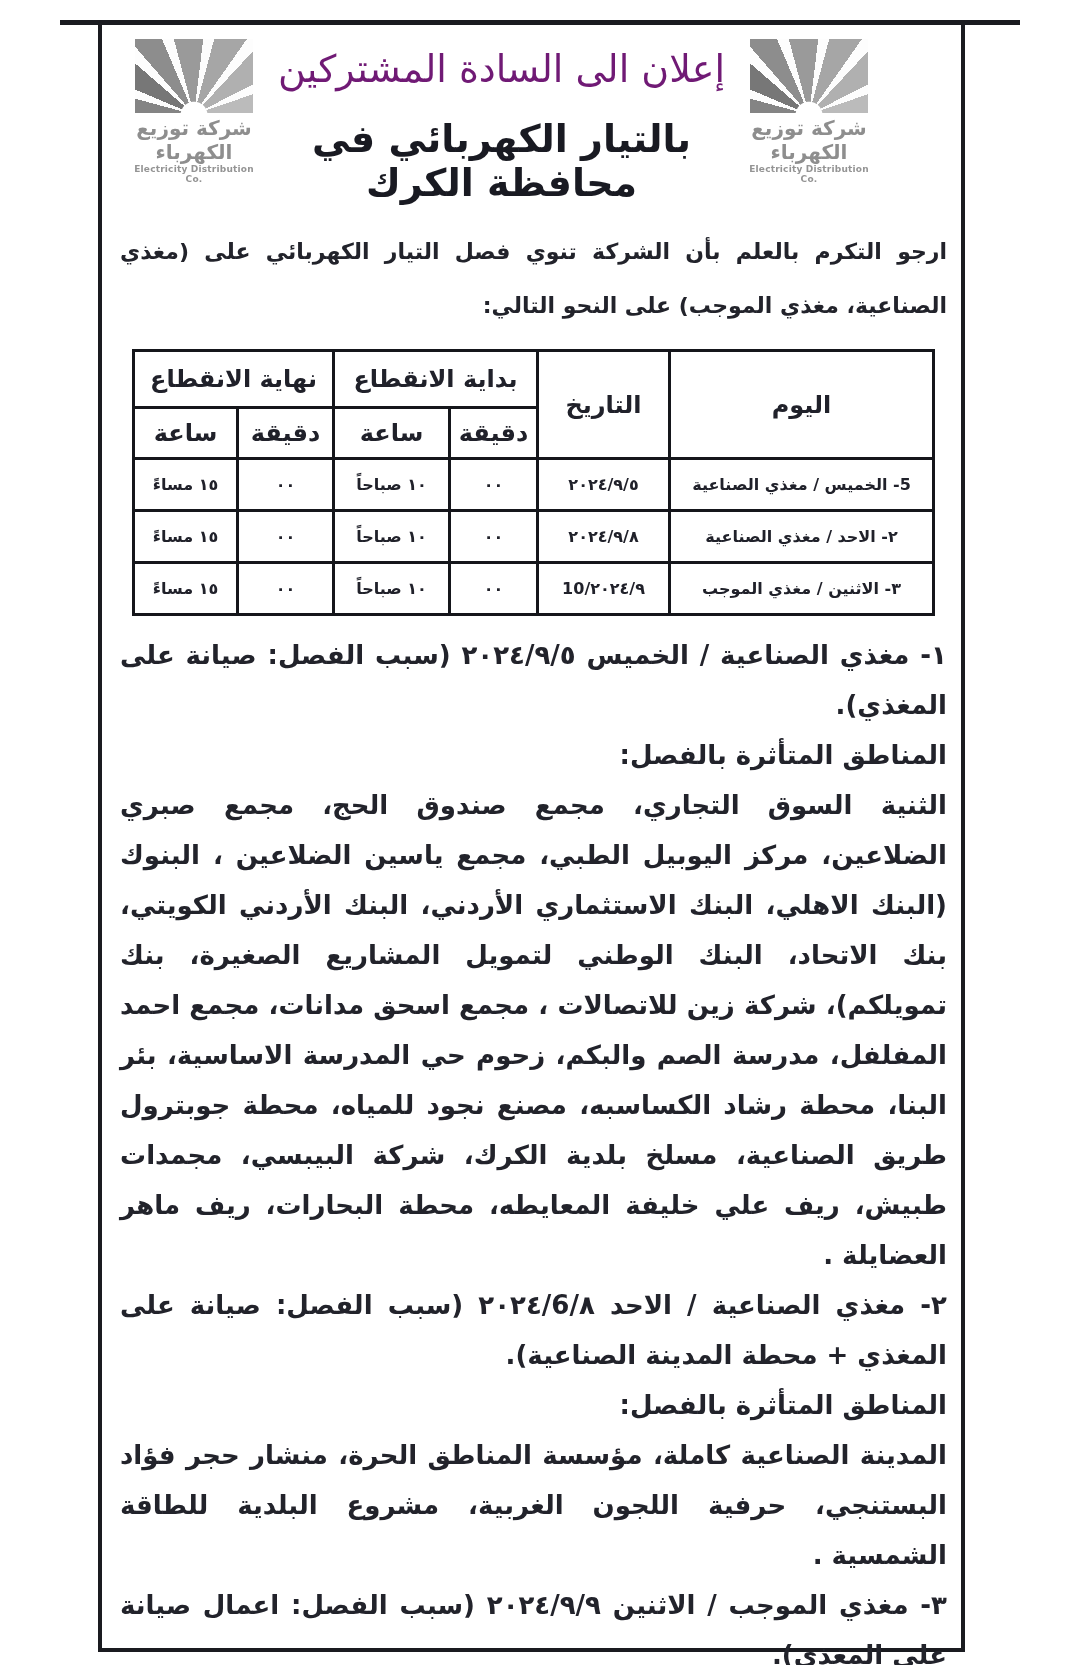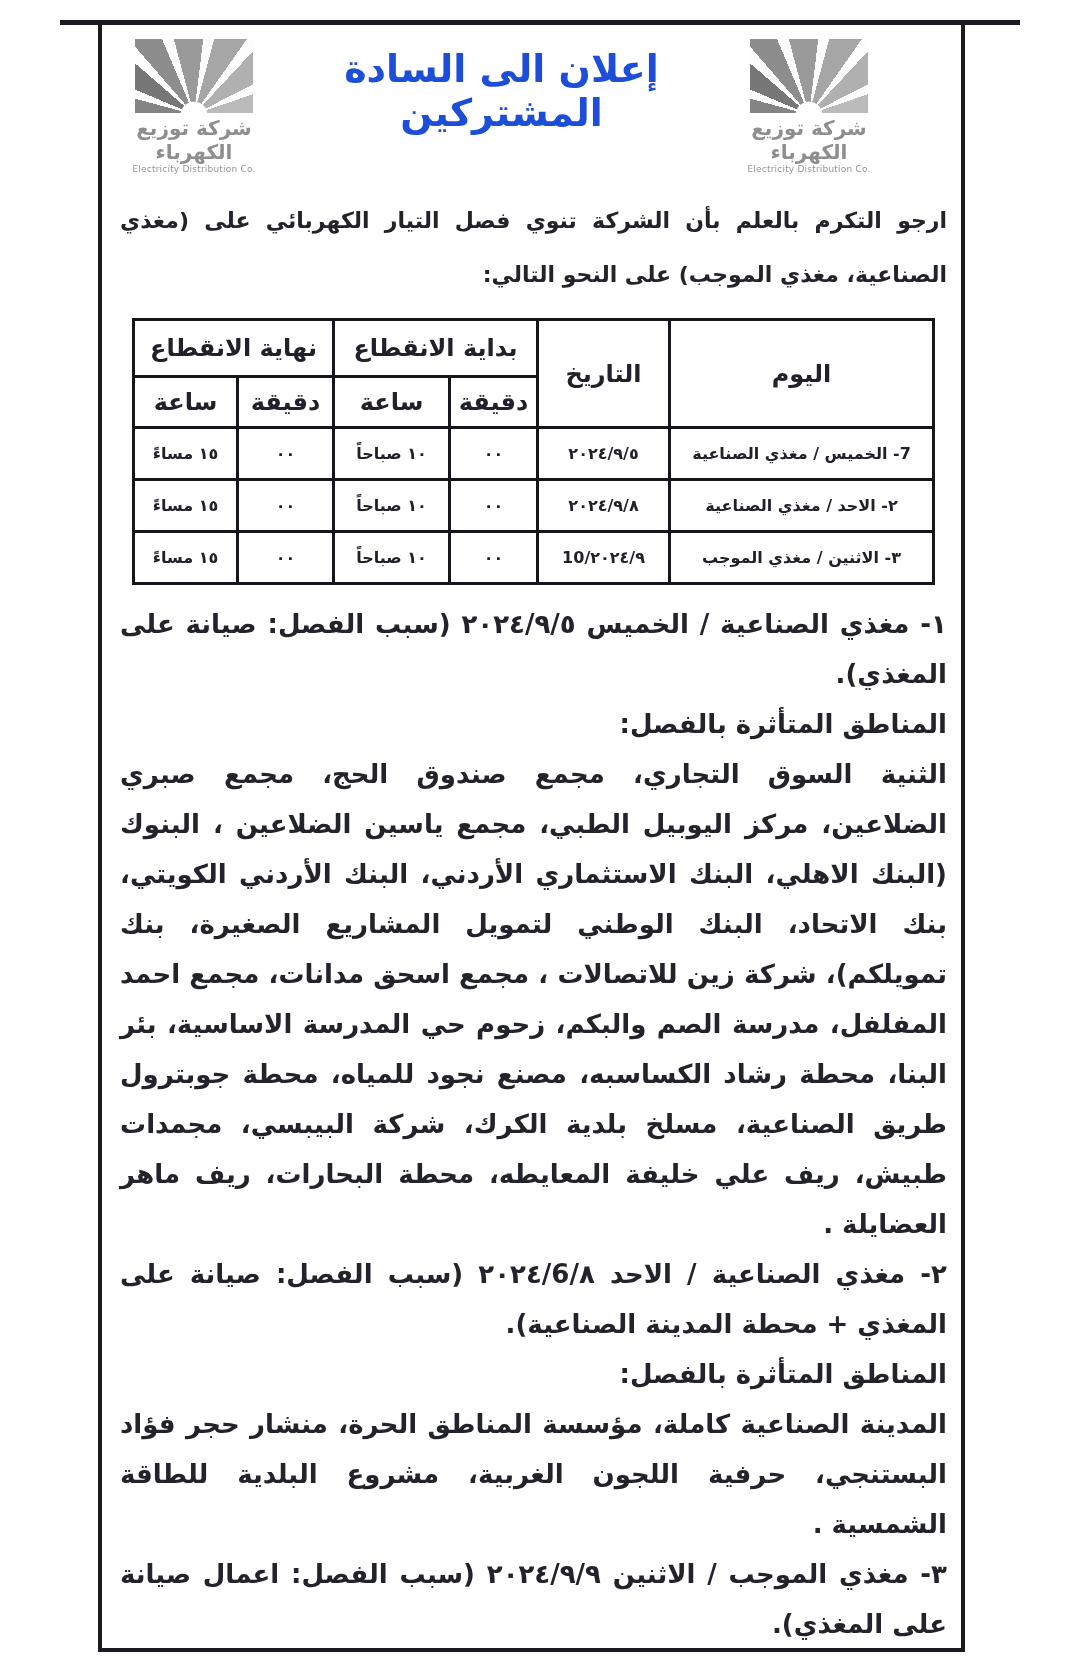--- a/index.html
+++ b/index.html
@@ -24,23 +24,23 @@
         #848484 0deg 15deg,   #fdfdfd 15deg 23deg,
         #777777 23deg 41deg,  #fdfdfd 41deg 49deg,
         #8d8d8d 49deg 67deg,  #fdfdfd 67deg 75deg,
         #9a9a9a 75deg 97deg,  #fdfdfd 97deg 105deg,
         #a6a6a6 105deg 125deg,#fdfdfd 125deg 133deg,
         #b0b0b0 133deg 153deg,#fdfdfd 153deg 161deg,
         #bbbbbb 161deg 180deg,
         #fdfdfd 180deg 360deg);
   }
   .logo-ar{font-size:20px;font-weight:bold;color:#8e8e8e;margin-top:3px;direction:rtl;}
-  .logo-en{font-size:9px;font-weight:normal;color:#949494;letter-spacing:.2px;}
+  .logo-en{font-size:9px;font-weight:bold;color:#949494;letter-spacing:.2px;}
   .titles{flex:1 1 auto;text-align:center;direction:rtl;}
-  .title-l1{font-size:38px;font-weight:bold;margin-top:8px;color:#1d4ed8;}
+  .title-l1{font-size:38px;font-weight:normal;margin-top:8px;color:#701a75;}
   .title-l2{font-size:38px;font-weight:bold;margin-top:26px;color:#191a22;}
   
   .intro{
     direction:rtl;text-align:justify;font-weight:bold;
     font-size:22px;line-height:54px;margin:20px 14px 0 18px;color:#22232b;
   }
   
   .sched{
     width:calc(100% - 56px);margin:16px 26px 0 30px;
     border-collapse:collapse;direction:rtl;table-layout:fixed;
@@ -66,20 +66,21 @@
 <div class="frame">
 
   <div class="header">
     <div class="logo">
       <div class="logo-mark"></div>
       <div class="logo-ar">شركة توزيع الكهرباء</div>
       <div class="logo-en">Electricity Distribution Co.</div>
     </div>
     <div class="titles">
       <div class="title-l1">إعلان الى السادة المشتركين</div>
+      <div class="title-l2">بالتيار الكهربائي في محافظة الكرك</div>
     </div>
     <div class="logo">
       <div class="logo-mark"></div>
       <div class="logo-ar">شركة توزيع الكهرباء</div>
       <div class="logo-en">Electricity Distribution Co.</div>
     </div>
   </div>
 
   <p class="intro">ارجو التكرم بالعلم بأن الشركة تنوي فصل التيار الكهربائي على (مغذي الصناعية، مغذي الموجب) على النحو التالي:</p>
 
@@ -101,21 +102,21 @@
       </tr>
       <tr class="h2">
         <th>دقيقة</th>
         <th>ساعة</th>
         <th>دقيقة</th>
         <th>ساعة</th>
       </tr>
     </thead>
     <tbody>
       <tr>
-        <td>7- الخميس / مغذي الصناعية</td>
+        <td>5- الخميس / مغذي الصناعية</td>
         <td>٢٠٢٤/٩/٥</td>
         <td>٠٠</td>
         <td>١٠ صباحاً</td>
         <td>٠٠</td>
         <td>١٥ مساءً</td>
       </tr>
       <tr>
         <td>٢- الاحد / مغذي الصناعية</td>
         <td>٢٠٢٤/٩/٨</td>
         <td>٠٠</td>

